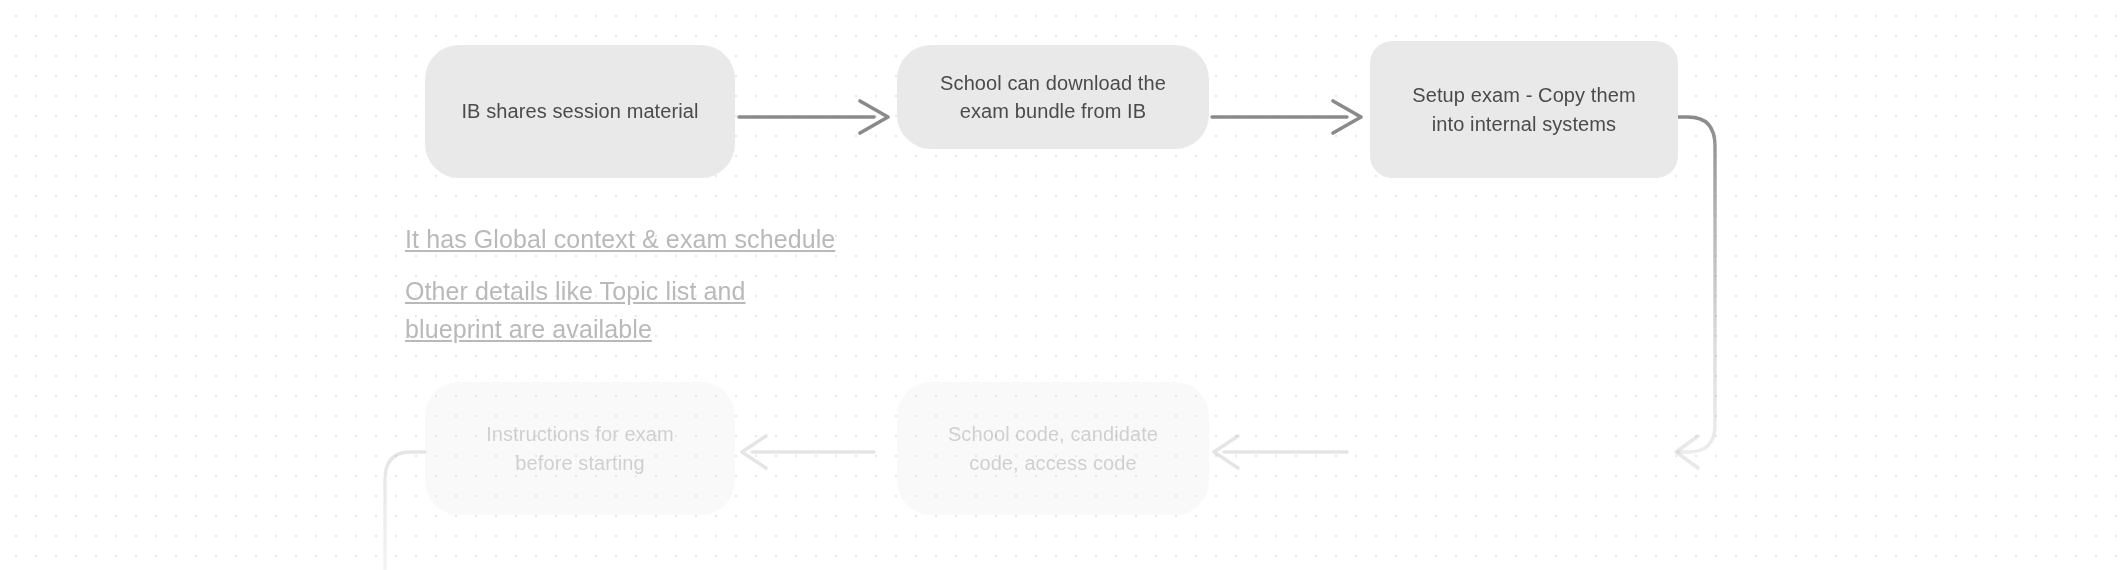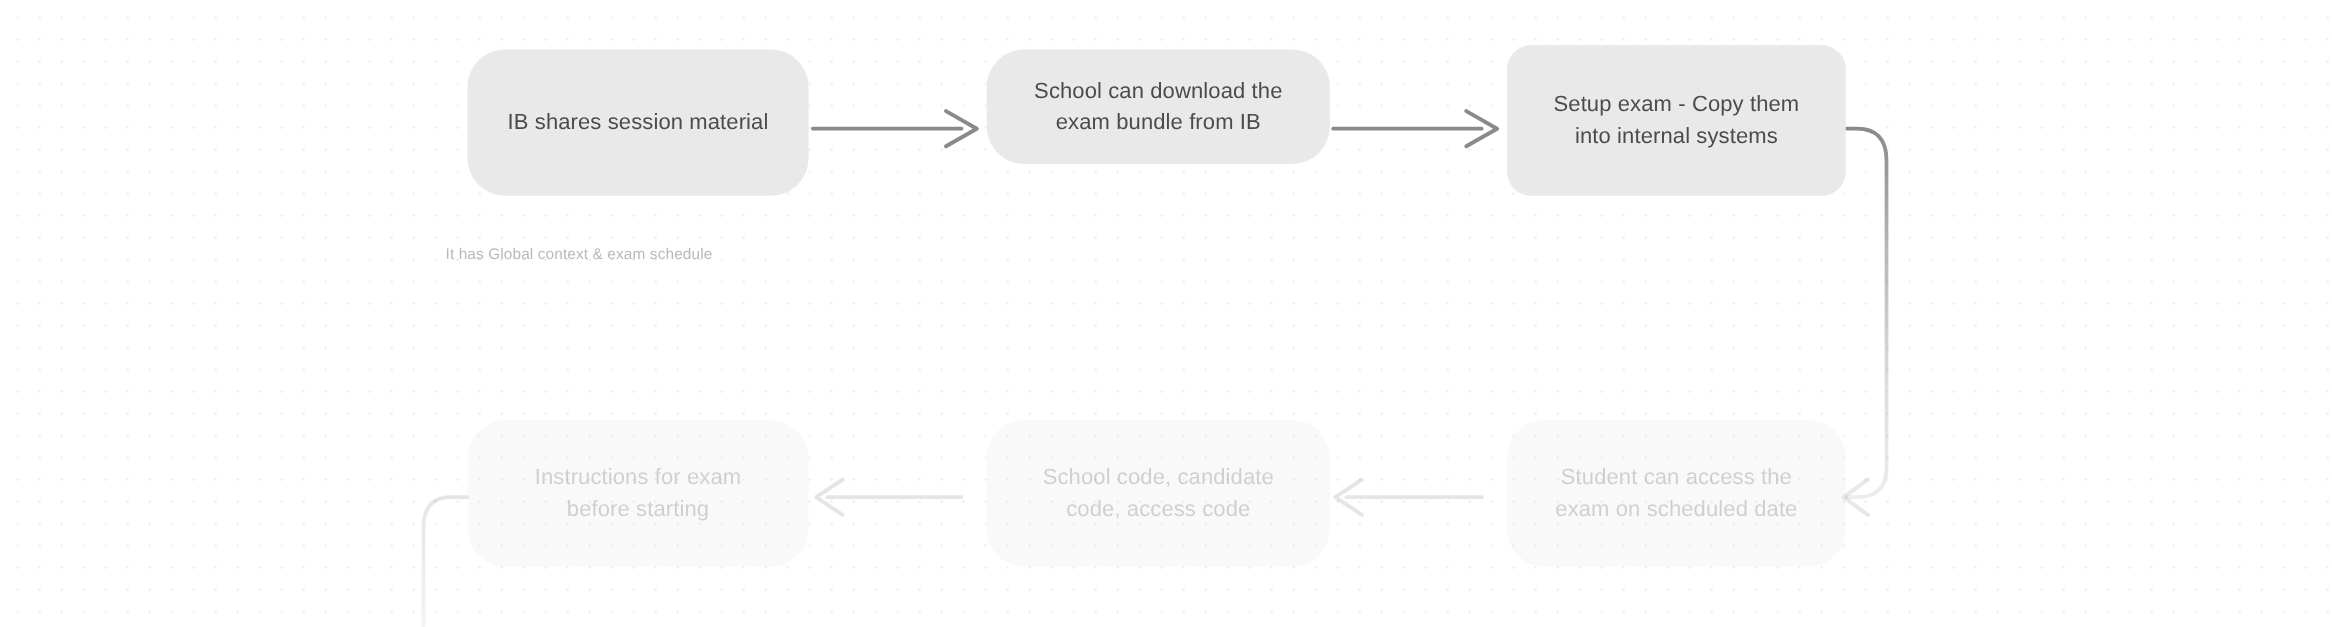--- a/index.html
+++ b/index.html
@@ -56,25 +56,26 @@
     width: 2120px;
     height: 570px;
     z-index: 2;
     pointer-events: none;
   }
 
   
   .note {
     position: absolute;
     color: #b9b9b9;
-    font-size: 14px;
+    font-size: 25px;
     line-height: 1.52;
     letter-spacing: 0.1px;
     white-space: pre-line;
     z-index: 3;
+    text-decoration: underline;
   }
 </style>
 </head>
 <body>
 
 <div id="canvas">
 
   <svg id="wires" viewBox="0 0 2120 570" preserveAspectRatio="none" aria-hidden="true">
     <defs>
 
@@ -127,31 +128,29 @@
   <div class="node" style="left:897px; top:45px; width:312px; height:104px;">
     <span class="node-label">School can download the
 exam bundle from IB</span>
   </div>
 
   <div class="node" style="left:1370px; top:41px; width:308px; height:137px;border-radius:22px;">
     <span class="node-label">Setup exam - Copy them
 into internal systems</span>
   </div>
 
-  <div class="node faded" style="left:1370px; top:382px; width:308px; height:133px;">
-    <span class="node-label">Student can access the
-exam on scheduled date</span>
-  </div>
 
   <div class="node faded" style="left:425px; top:382px; width:310px; height:133px;">
     <span class="node-label">Instructions for exam
 before starting</span>
   </div>
 
   <div class="node faded" style="left:897px; top:382px; width:312px; height:133px;">
     <span class="node-label">School code, candidate
 code, access code</span>
   </div>
 
   <div class="note" style="left:405px; top:220px;">It has Global context &amp; exam schedule</div>
 
+  <div class="note" style="left:405px; top:272px;">Other details like Topic list and
+blueprint are available</div>
 
 </div>
 
 </body></html>

